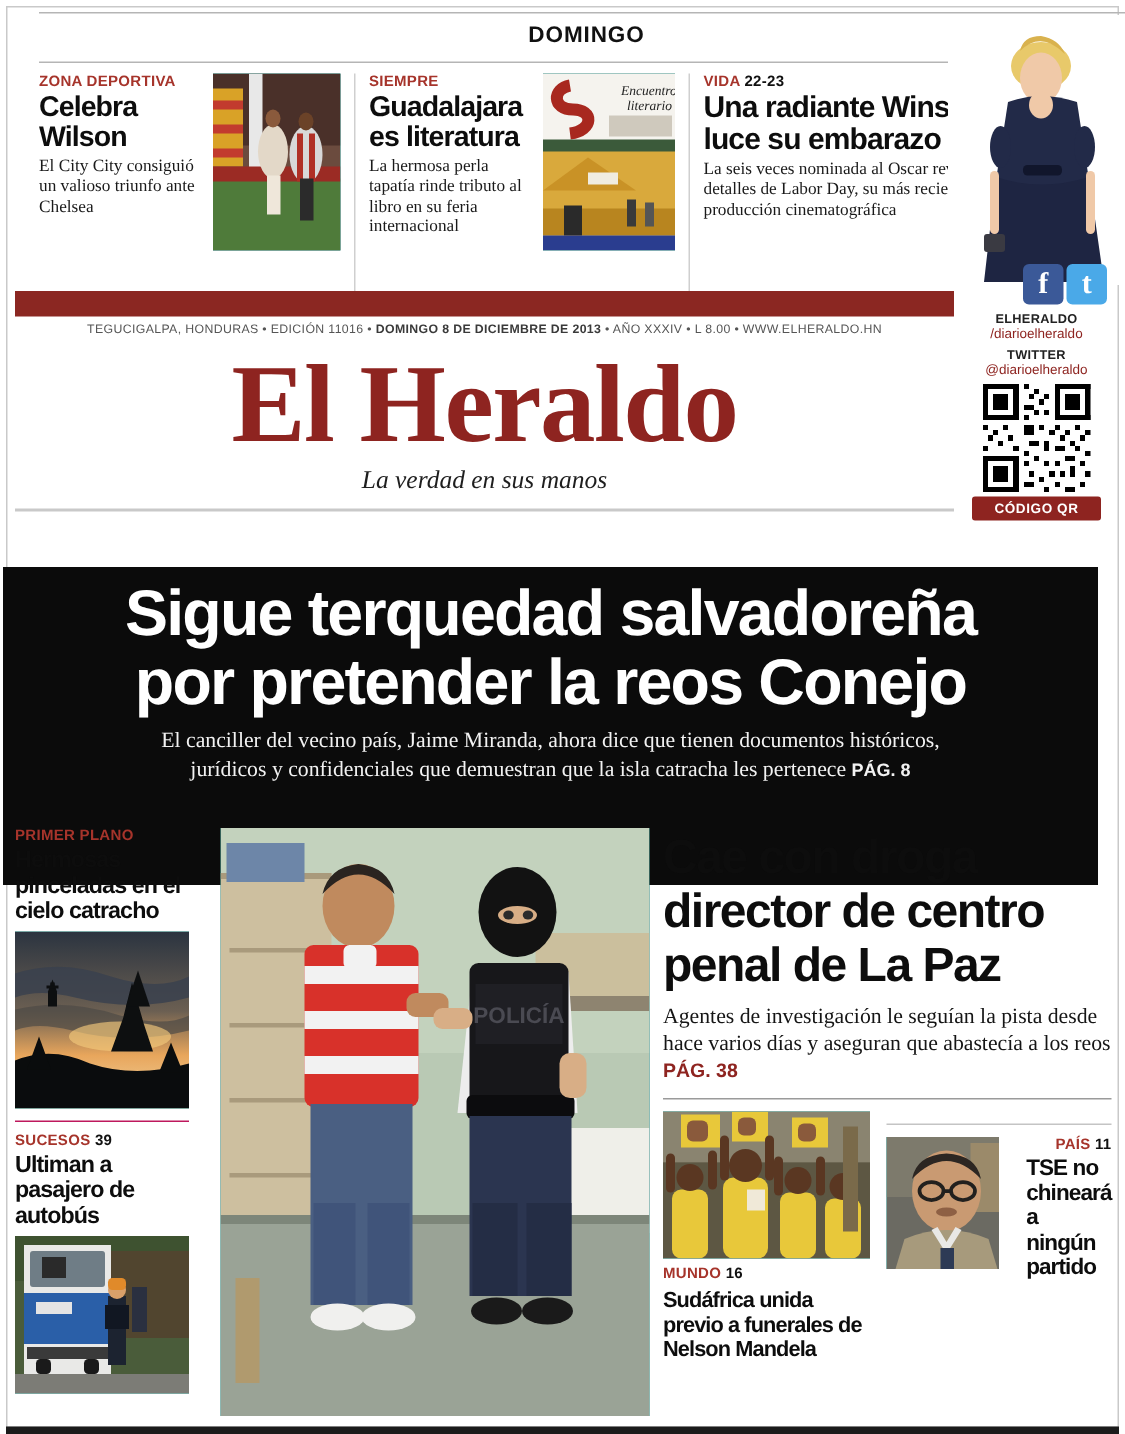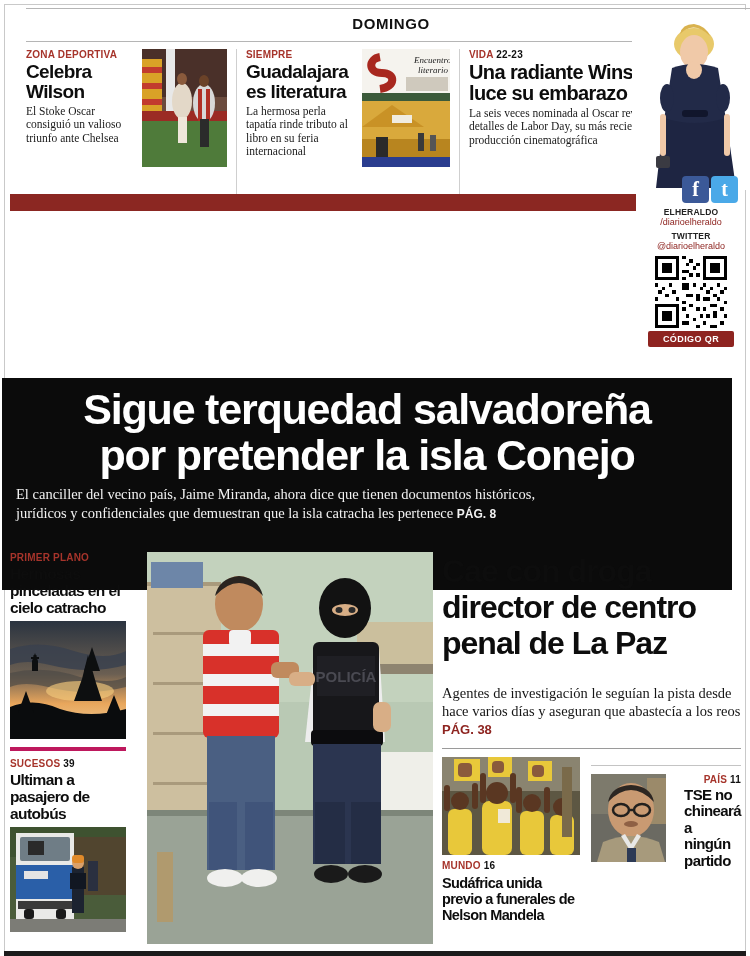--- a/index.html
+++ b/index.html
@@ -87,40 +87,40 @@
 
   
   .blackbox{position:absolute;left:2px;top:378px;width:730px;height:212px;background:#0b0b0b;color:#fff;
     box-sizing:border-box;padding:8px 14px 6px;}
   .blackbox .h1{
     font-family:"Liberation Sans",sans-serif;font-weight:bold;color:#fff;
     font-size:43px;line-height:46px;text-align:center;letter-spacing:-1.2px;
   }
   .blackbox .sub{
     font-family:"Liberation Serif",serif;color:#f2f2f2;font-size:14.5px;
-    line-height:1.3;text-align:left;margin-top:7px;
+    line-height:1.3;text-align:center;margin-top:7px;
   }
   .blackbox .sub .pg{font-family:"Liberation Sans",sans-serif;font-weight:bold;font-size:12px;}
 
   
   .lower{position:absolute;left:10px;top:552px;width:730px;height:396px;display:flex;}
   .colL{width:124px;}
   .colC{width:288px;margin-left:9px;padding-left:12px;}
   .colR{width:300px;margin-left:9px;}
   .colsep{width:1px;background:#cfcfcf;}
 
   .colL .hl{font-size:15.5px;line-height:1.1;margin:2px 0 5px;}
   .ph-sunset{width:116px;height:118px;margin-top:2px;}
   .ph-bus{width:116px;height:105px;margin-top:4px;}
-  .colL .block2{margin-top:8px;padding-top:7px;border-top:4px solid #be185d;}
+  .colL .block2{margin-top:8px;padding-top:7px;border-top:1px solid #be185d;}
 
   .ph-arrest{width:286px;height:392px;}
 
   .colR .h2{font-size:32px;line-height:34px;letter-spacing:-1px;margin:2px 0 0;}
-  .colR .deck2{font-family:"Liberation Serif",serif;font-size:14.5px;line-height:1.25;margin-top:24px;color:#151515;}
+  .colR .deck2{font-family:"Liberation Serif",serif;font-size:14.5px;line-height:1.25;margin-top:9px;color:#151515;}
   .colR .deck2 .pg{font-family:"Liberation Sans",sans-serif;font-weight:bold;font-size:13px;color:#8E2420;}
   .rsplit{display:flex;margin-top:9px;padding-top:8px;border-top:1px solid #9a9a9a;height:196px;}
   .rs-left{width:140px;}
   .rs-right{width:150px;margin-left:9px;}
   .ph-mandela{width:138px;height:98px;}
   .rs-left .hl{font-size:14.5px;line-height:1.12;margin-top:4px;}
   .rs-right .hl{font-size:15.5px;line-height:1.12;margin-top:2px;}
   .rs-sub{margin-top:8px;padding-top:8px;border-top:1px solid #c4c4c4;display:flex;}
   .ph-tse{width:84px;height:88px;}
   .tse-txt{width:60px;margin-left:18px;text-align:left;}
@@ -142,21 +142,21 @@
 
     <div class="promos">
 
       <div class="promo">
         <div class="txt">
           <div class="kicker">ZONA DEPORTIVA</div>
           <div class="hl">
             <div>Celebra</div>
             <div>Wilson</div>
           </div>
-          <div class="deck">El Stoke Oscar consiguió un valioso triunfo ante Chelsea</div>
+          <div class="deck">El City City consiguió un valioso triunfo ante Chelsea</div>
         </div>
         <div class="photo ph-soccer">
           <svg width="85" height="118" viewBox="0 0 85 118" preserveAspectRatio="none">
             <rect width="85" height="118" fill="#6b4b3e"></rect>
             <rect y="0" width="85" height="48" fill="#4a3029"></rect>
             <rect x="0" y="10" width="20" height="52" fill="#d9a227"></rect>
             <rect x="0" y="18" width="20" height="6" fill="#c23b2e"></rect>
             <rect x="0" y="34" width="20" height="6" fill="#c23b2e"></rect>
             <rect x="0" y="50" width="20" height="6" fill="#c23b2e"></rect>
             <rect x="24" y="0" width="9" height="70" fill="#e8e8e8"></rect>
@@ -237,20 +237,26 @@
           <rect x="28" y="104" width="6" height="42" rx="3" fill="#f0c9a8"></rect>
           <rect x="92" y="104" width="6" height="42" rx="3" fill="#f0c9a8"></rect>
           <rect x="24" y="146" width="14" height="12" rx="2" fill="#3a3a42"></rect>
         </svg>
       </div>
     </div>
   </div>
 
   <div class="redband"></div>
 
+  <div class="masthead">
+    <div class="editionline"><span class="soft">TEGUCIGALPA, HONDURAS • EDICIÓN 11016 • </span><span>DOMINGO 8 DE DICIEMBRE DE 2013</span><span class="soft"> • AÑO XXXIV • L 8.00 • WWW.ELHERALDO.HN</span></div>
+    <div class="logo">El Heraldo</div>
+    <div class="slogan">La verdad en sus manos</div>
+    <div class="mh-rule"></div>
+  </div>
 
   <div class="socialbox">
     <div class="fbtw">
       <div class="sq fb">
           <span>f</span>
         </div>
       <div class="sq tw">
           <span>t</span>
         </div>
     </div>
@@ -328,21 +334,21 @@
             <rect x="16" y="20" width="2" height="1"></rect>
           <rect x="19" y="19" width="1" height="1"></rect>
         </g>
       </svg>
     </div>
     <div class="qrbadge">CÓDIGO QR</div>
   </div>
 
   <div class="blackbox">
     <div class="h1">Sigue terquedad salvadoreña</div>
-    <div class="h1">por pretender la isla Conejo</div>
+    <div class="h1">por pretender la reos Conejo</div>
     <div class="sub">
       <span>El canciller del vecino país, Jaime Miranda, ahora dice que tienen documentos históricos,</span><br>
       <span>jurídicos y confidenciales que demuestran que la isla catracha les pertenece</span>
       <span class="pg">PÁG. 8</span>
     </div>
   </div>
 
   <div class="lower">
 
     <div class="colL">

